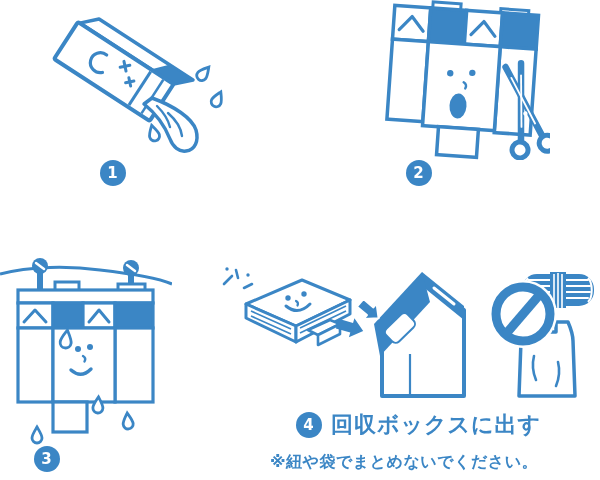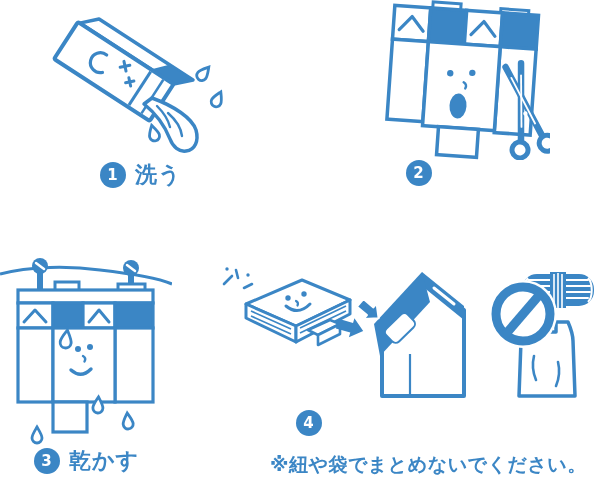--- a/index.html
+++ b/index.html
@@ -14,21 +14,21 @@
     color:var(--blue,#3b86c5);font-weight:bold;font-size:22px;letter-spacing:1px;
     white-space:nowrap;z-index:5;
   }
   .badge{
     width:26px;height:26px;border-radius:50%;background:var(--blue,#3b86c5);
     color:#fff;display:flex;align-items:center;justify-content:center;
     font-size:15px;font-weight:bold;flex:0 0 auto;
   }
   .note{
     position:absolute;color:var(--blue,#3b86c5);font-weight:bold;
-    font-size:19px;letter-spacing:0.5px;white-space:nowrap;z-index:5;
+    font-size:16px;letter-spacing:0.5px;white-space:nowrap;z-index:5;
   }
 </style>
 </head>
 <body>
 
 <div class="canvas">
 
   <div class="ill" style="left:52px;top:6px;">
     <svg width="178" height="152" viewBox="0 0 178 152" fill="none">
       <g transform="translate(26,16) rotate(33)">
@@ -195,31 +195,30 @@
       <g>
         <circle cx="33" cy="46" r="34" fill="#fff"></circle>
         <circle cx="33" cy="46" r="27" fill="none" stroke="currentColor" stroke-width="9"></circle>
         <line x1="15" y1="67" x2="51" y2="25" stroke="currentColor" stroke-width="9"></line>
       </g>
     </svg>
   </div>
 
   <div class="step-label" style="left:100px;top:160px;">
     <span class="badge">1</span>
-    <span>洗う</span>
   </div>
 
   <div class="step-label" style="left:406px;top:160px;">
     <span class="badge">2</span>
   </div>
 
   <div class="step-label" style="left:34px;top:446px;">
     <span class="badge">3</span>
-    <span>乾かす</span>
   </div>
 
   <div class="step-label" style="left:296px;top:410px;">
     <span class="badge">4</span>
+    <span>回収ボックスに出す</span>
   </div>
 
   <div class="note" style="left:270px;top:452px;">※紐や袋でまとめないでください。</div>
 
 </div>
 
 </body></html>

